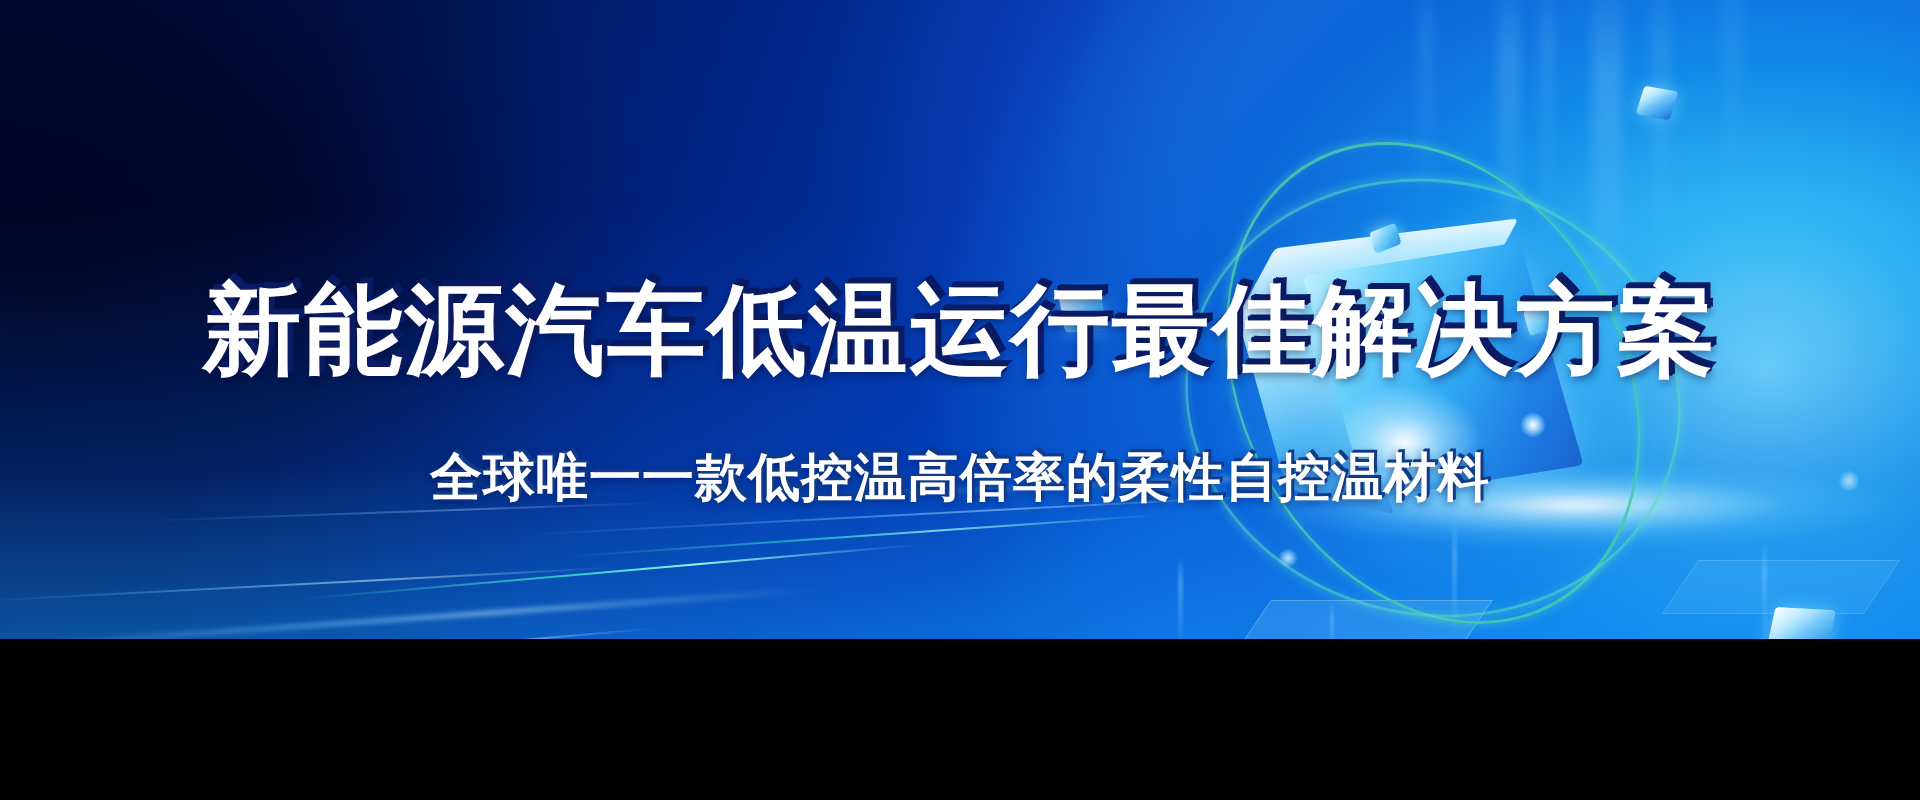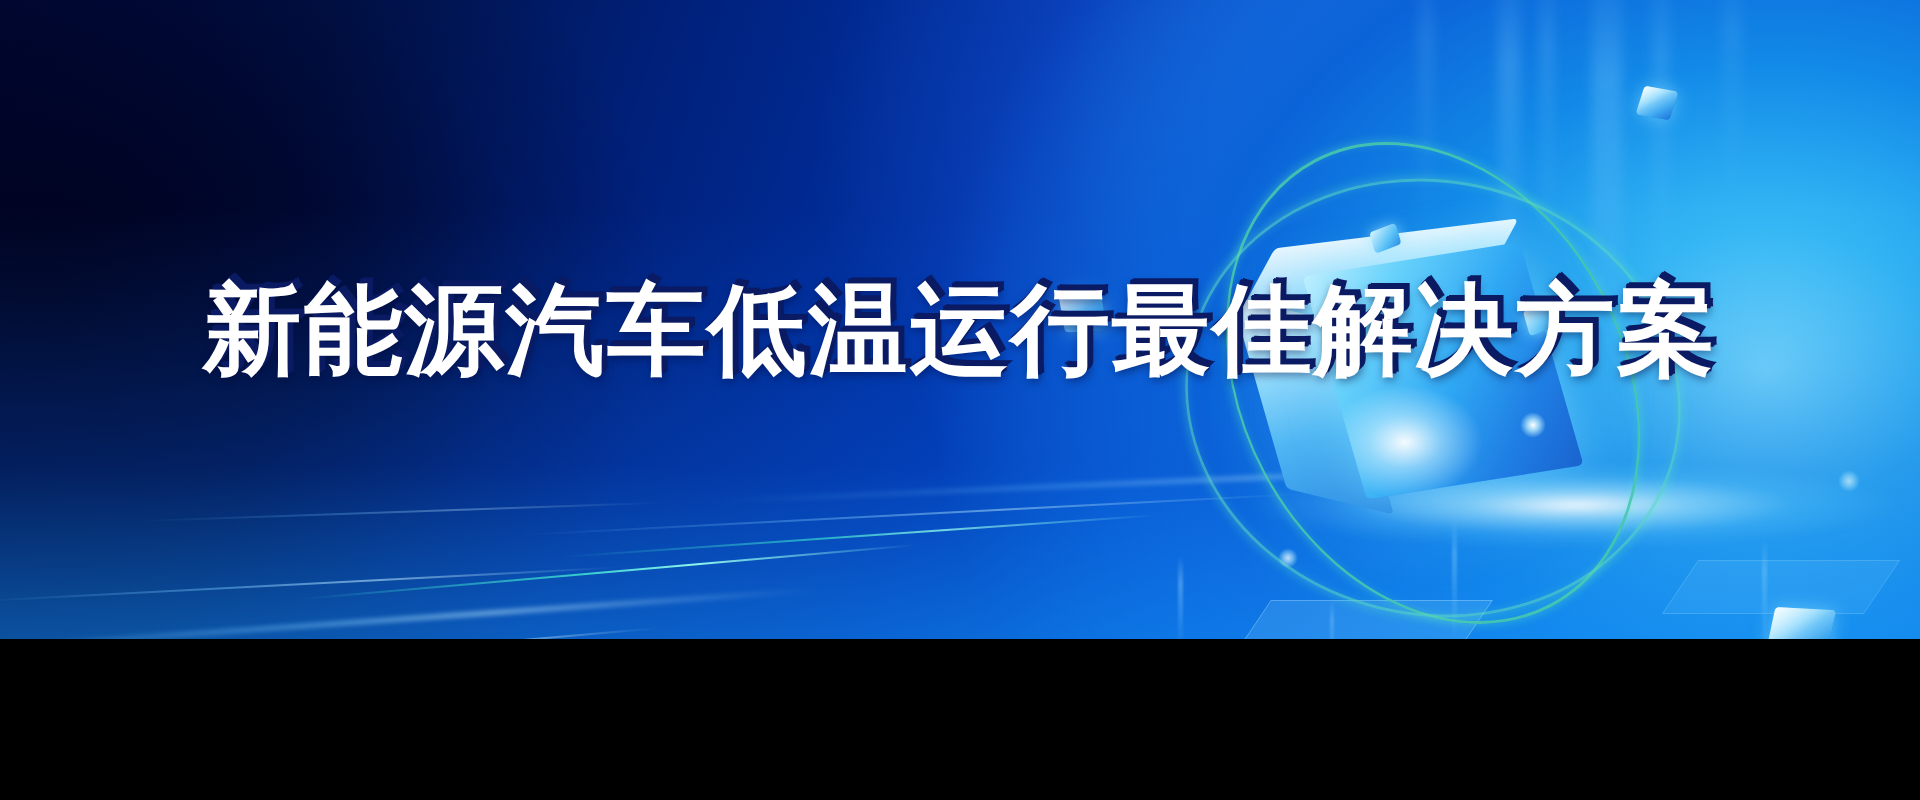--- a/index.html
+++ b/index.html
@@ -289,15 +289,16 @@
   <div class="chip" style="left:1770px;top:608px;width:60px;height:56px;transform:rotate(12deg) skewY(-9deg);"></div>
   <div class="chip" style="left:1062px;top:294px;width:42px;height:38px;transform:rotate(-10deg) skewY(8deg);opacity:.8;"></div>
 
   <div class="spark" style="left:1520px;top:412px;width:26px;height:26px;"></div>
   <div class="spark" style="left:1594px;top:700px;width:34px;height:34px;opacity:.8;"></div>
   <div class="spark" style="left:1278px;top:548px;width:20px;height:20px;opacity:.75;"></div>
   <div class="spark" style="left:1838px;top:470px;width:22px;height:22px;opacity:.6;"></div>
 
   <div class="text-block">
     <h1 class="headline">新能源汽车低温运行最佳解决方案</h1>
+    <p class="subline">全球唯一一款低控温高倍率的柔性自控温材料</p>
   </div>
 
 </div>
 
 </body></html>

